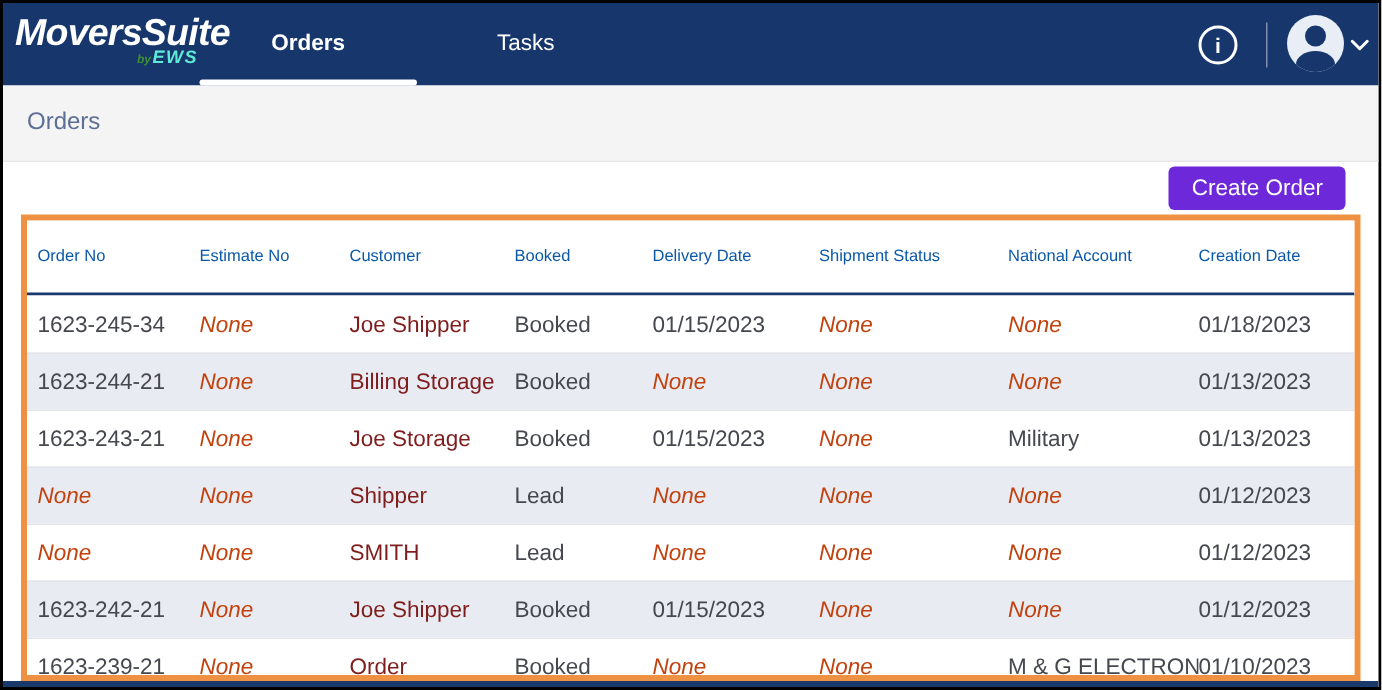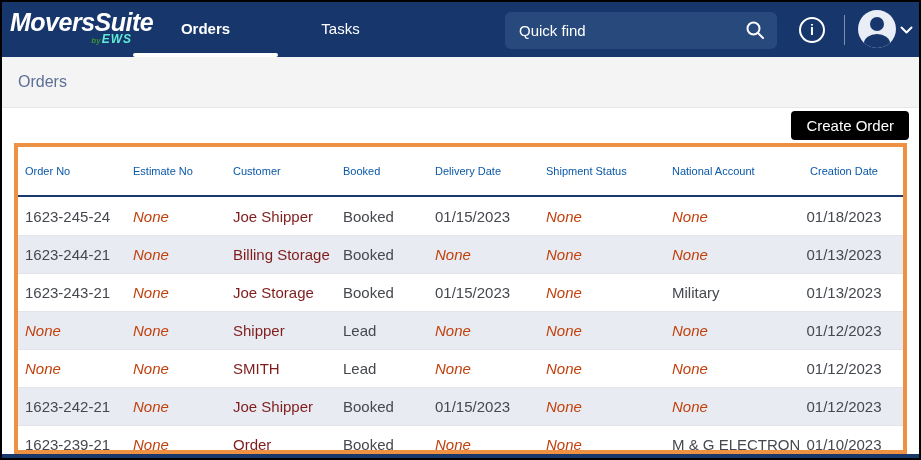--- a/index.html
+++ b/index.html
@@ -28,21 +28,21 @@
   .logo-sub  { display:block; text-align:right; margin-top:-3px; padding-right:2px; line-height:12px; }
   .logo-by   { font-size:8px;  color:#3c8f33; font-style:italic; margin-right:1px; }
   .logo-ews  { font-size:12px; color:#5eead4; font-weight:800; font-style:italic; letter-spacing:1px; }
 
   .tab {
     position:absolute; top:0; height:55px; width:145px;
     line-height:53px; text-align:center;
     color:#ffffff; font-size:15px; cursor:pointer;
   }
   .tab-orders { left:131px; font-weight:700; }
-  .tab-tasks  { left:266px; font-weight:400; }
+  .tab-tasks  { left:276px; font-weight:400; }
   .tab.active::after {
     content:""; position:absolute; left:0; right:0; bottom:0;
     height:4px; background:#ffffff; border-radius:2px;
   }
 
   .search {
     position:absolute; left:503px; top:10px; width:272px; height:37px;
     background:#27497C; border-radius:6px;
   }
   .search input {
@@ -84,42 +84,42 @@
     position:absolute; top:55px; left:0; right:0; height:51px;
     background:#F4F4F5; border-bottom:1px solid #E7E7E9;
   }
   .breadcrumb-title {
     position:absolute; left:16px; top:0; line-height:50px;
     font-size:16px; color:#5D6F94;
   }
 
   
   .create-btn {
-    position:absolute; top:109px; right:10px; height:29px;
-    padding:0 15px; background:#000000; color:#ffffff;
+    position:absolute; top:109px; right:22px; height:29px;
+    padding:0 15px; background:#6d28d9; color:#ffffff;
     border:none; border-radius:4px; font-size:15px;
     font-family:"Liberation Sans", sans-serif; cursor:pointer;
   }
 
   
   .table-wrap {
     position:absolute; top:141px; left:12px; right:12px; bottom:4px;
     border:4px solid #EF9143; background:#ffffff; overflow:hidden;
   }
   .grid-row {
     display:grid;
     grid-template-columns:108px 100px 110px 92px 111px 126px 134px 1fr;
     align-items:center; white-space:nowrap;
   }
   .thead {
     height:50px; border-bottom:2px solid #19396B;
     color:#0A58A8; font-size:11px; background:#ffffff;
   }
   .cell { padding-left:7px; overflow:hidden; }
-  .cell:last-child { text-align:center; padding-right:14px; padding-left:0; }
+  .cell:last-child { text-align:left; padding-right:14px; padding-left:0; }
   .trow {
     height:38px; font-size:15px; color:#45484E; background:#ffffff;
   }
   .trow:nth-child(even) { background:#E9EBF2; }
   .trow + .trow { border-top:1px solid #E3E4E9; }
   .none-val { color:#c2410c; font-style:italic; }
   .link { color:#7f1d1d; cursor:pointer; }
 
   
   .bottom-strip {
@@ -133,27 +133,20 @@
 
   <div class="nav">
     <div class="logo">
       <span class="logo-main">MoversSuite</span>
       <span class="logo-sub"><span class="logo-by">by</span><span class="logo-ews">EWS</span></span>
     </div>
 
     <div class="tab tab-orders active">Orders</div>
     <div class="tab tab-tasks">Tasks</div>
 
-    <div class="search">
-      <input type="text" placeholder="Quick find" style="">
-      <svg class="search-icon" viewBox="0 0 20 20">
-        <circle cx="8.5" cy="8.5" r="6" fill="none" stroke="#ffffff" stroke-width="2"></circle>
-        <line x1="13" y1="13" x2="18" y2="18" stroke="#ffffff" stroke-width="2" stroke-linecap="round"></line>
-      </svg>
-    </div>
 
     <div class="info-btn">i</div>
     <div class="nav-divider"></div>
 
     <div class="avatar">
       <div class="head"></div>
       <div class="body"></div>
     </div>
 
     <svg class="chevron" width="13" height="9" viewBox="0 0 13 9">
@@ -173,21 +166,21 @@
       <div class="cell">Estimate No</div>
       <div class="cell">Customer</div>
       <div class="cell">Booked</div>
       <div class="cell">Delivery Date</div>
       <div class="cell">Shipment Status</div>
       <div class="cell">National Account</div>
       <div class="cell">Creation Date</div>
     </div>
     <div>
   <div class="grid-row trow">
-    <div class="cell">1623-245-24</div>
+    <div class="cell">1623-245-34</div>
     <div class="cell none-val">None</div>
     <div class="cell link">Joe Shipper</div>
     <div class="cell">Booked</div>
     <div class="cell">01/15/2023</div>
     <div class="cell none-val">None</div>
     <div class="cell none-val">None</div>
     <div class="cell">01/18/2023</div>
   </div>
 
   <div class="grid-row trow">

